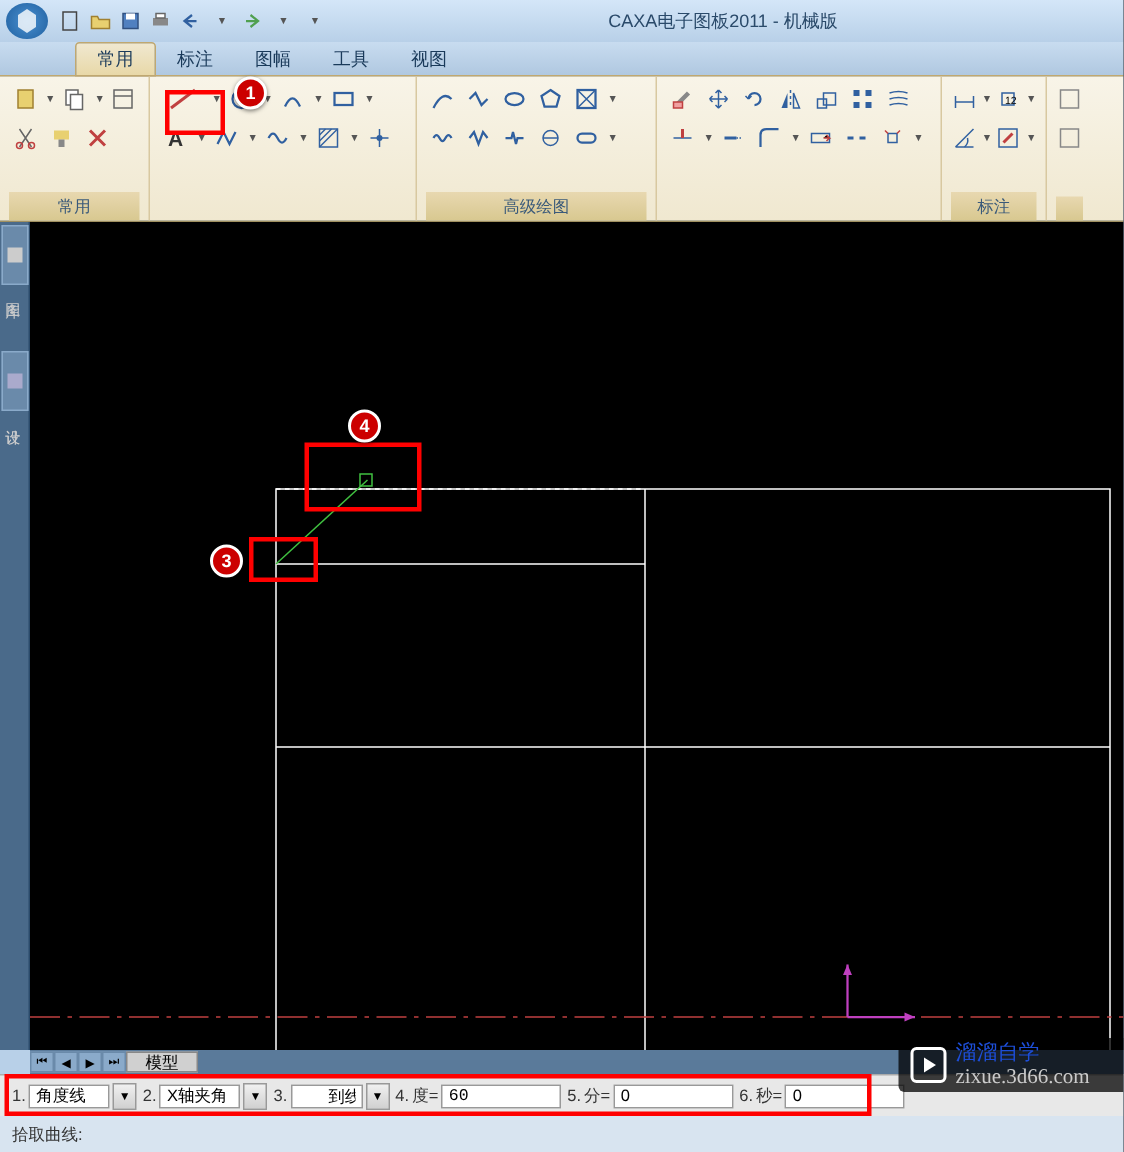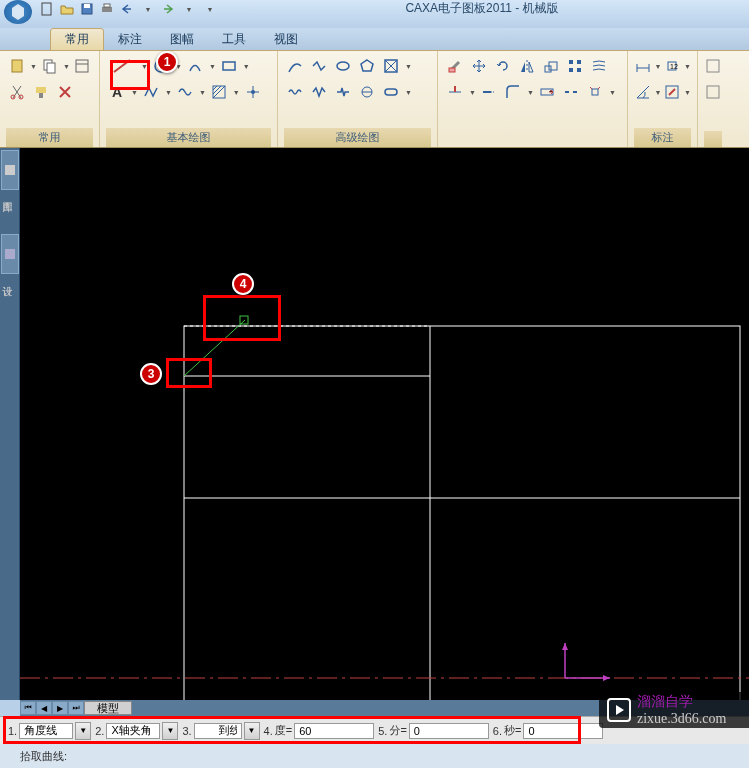--- a/index.html
+++ b/index.html
@@ -1,18 +1,18 @@
 <!DOCTYPE html>
 <html><head>
   <meta charset="utf-8">
   <style>
     * { margin: 0; padding: 0; box-sizing: border-box; font-family: "Microsoft YaHei", sans-serif; }
     body { width: 749px; height: 768px; background: #b8d0e8; overflow: hidden; position: relative; }
     
-    .titlebar { height: 28px; background: linear-gradient(#d4e6f8, #b8d0e8); display: flex; padding: 0 4px; }
+    .titlebar { height: 28px; background: linear-gradient(#d4e6f8, #b8d0e8); display: flex; align-items: center; padding: 0 4px; }
     .app-logo { width: 28px; height: 24px; background: radial-gradient(circle, #4a90d0, #2060a0); border-radius: 50%; margin-right: 6px; display: flex; align-items: center; justify-content: center; }
     .app-logo svg { width: 20px; height: 20px; }
     .qat { display: flex; gap: 2px; }
     .qat-btn { width: 18px; height: 18px; display: flex; align-items: center; justify-content: center; cursor: pointer; border-radius: 2px; }
     .title-text { flex: 1; text-align: center; font-size: 12px; color: #2a4a6a; }
     
     .menubar { height: 22px; background: linear-gradient(#c8dcf0, #b0c8e0); display: flex; align-items: center; padding-left: 50px; }
     .menu-item { padding: 2px 14px; font-size: 12px; color: #1a3a5a; cursor: pointer; }
     .menu-item.active { background: linear-gradient(#f0e8d0, #e8d8a8); border: 1px solid #c0a870; border-radius: 3px 3px 0 0; }
     
@@ -40,25 +40,25 @@
     .tab-nav { display: flex; }
     .tab-nav-btn { width: 16px; height: 14px; background: #8aaaca; border: 1px solid #6a8aaa; font-size: 8px; display: flex; align-items: center; justify-content: center; }
     .tab-item { padding: 0 12px; font-size: 11px; background: #d0d0d0; border: 1px solid #888; height: 14px; display: flex; align-items: center; }
     
     .input-bar { position: absolute; bottom: 24px; left: 0; right: 0; height: 28px; background: #e8e8e8; display: flex; align-items: center; padding: 0 8px; gap: 4px; border-top: 1px solid #aaa; }
     .input-section { display: flex; align-items: center; gap: 2px; font-size: 11px; }
     .input-label { color: #333; }
     .input-field { border: 1px solid #999; background: #fff; height: 16px; padding: 0 4px; font-size: 11px; }
     .input-dropdown { width: 16px; height: 18px; background: linear-gradient(#f0f0f0, #d0d0d0); border: 1px solid #999; font-size: 8px; display: flex; align-items: center; justify-content: center; }
     
-    .status-bar { position: absolute; bottom: 0; left: 0; right: 0; height: 24px; background: #d8e4f0; display: flex; align-items: center; padding: 0 20px; font-size: 11px; color: #333; }
+    .status-bar { position: absolute; bottom: 0; left: 0; right: 0; height: 24px; background: #d8e4f0; display: flex; align-items: center; padding: 0 8px; font-size: 11px; color: #333; }
     
     .watermark { position: absolute; bottom: 40px; right: 0; width: 150px; height: 36px; background: rgba(0,0,0,0.75); display: flex; align-items: center; padding: 0 8px; gap: 6px; border-radius: 4px 0 0 4px; z-index: 50; }
     .watermark-icon { width: 24px; height: 24px; border: 2px solid #fff; border-radius: 4px; display: flex; align-items: center; justify-content: center; }
-    .watermark-text { color: #a21caf; font-size: 14px; }
+    .watermark-text { color: #1d4ed8; font-size: 14px; }
     .watermark-sub { color: #ccc; font-size: 14px; font-family: Liberation Serif, serif; }
     
     svg { display: block; }
   </style>
 </head>
 <body>
 
 <div class="titlebar">
   <div class="app-logo">
     <svg viewBox="0 0 20 20">
@@ -221,21 +221,20 @@
           <span class="dropdown-arrow">▼</span>
         <div class="ribbon-btn">
             <svg width="16" height="16">
               <circle cx="8" cy="8" r="2" fill="#3060a0"></circle>
               <line x1="8" y1="2" x2="8" y2="14" stroke="#3060a0"></line>
               <line x1="2" y1="8" x2="14" y2="8" stroke="#3060a0"></line>
             </svg>
           </div>
       </div>
     </div>
-    <div class="ribbon-label">基本绘图</div>
   </div>
 
   <div class="ribbon-group" style="width:160px">
     <div class="ribbon-rows">
       <div class="ribbon-row">
         <div class="ribbon-btn">
             <svg width="16" height="16">
               <path d="M2 14 Q8 2 14 8" fill="none" stroke="#3060a0" stroke-width="1.5"></path>
             </svg>
           </div>
@@ -521,21 +520,21 @@
     <div class="input-dropdown">▼</div>
   </div>
   <div class="input-section">
     <span class="input-label">3.</span>
     <input class="input-field" style="width: 48px; padding-left: 24px;" value="到线上">
     <div class="input-dropdown">▼</div>
   </div>
   <div class="input-section">
     <span class="input-label">4.</span>
     <span class="input-label">度=</span>
-    <input class="input-field" style="width: 80px;" value="60">
+    <input class="input-field" style="width: 80px; font-family: Liberation Mono, monospace;" value="60">
   </div>
   <div class="input-section">
     <span class="input-label">5.</span>
     <span class="input-label">分=</span>
     <input class="input-field" style="width: 80px;" value="0">
   </div>
   <div class="input-section">
     <span class="input-label">6.</span>
     <span class="input-label">秒=</span>
     <input class="input-field" style="width: 80px;" value="0">

